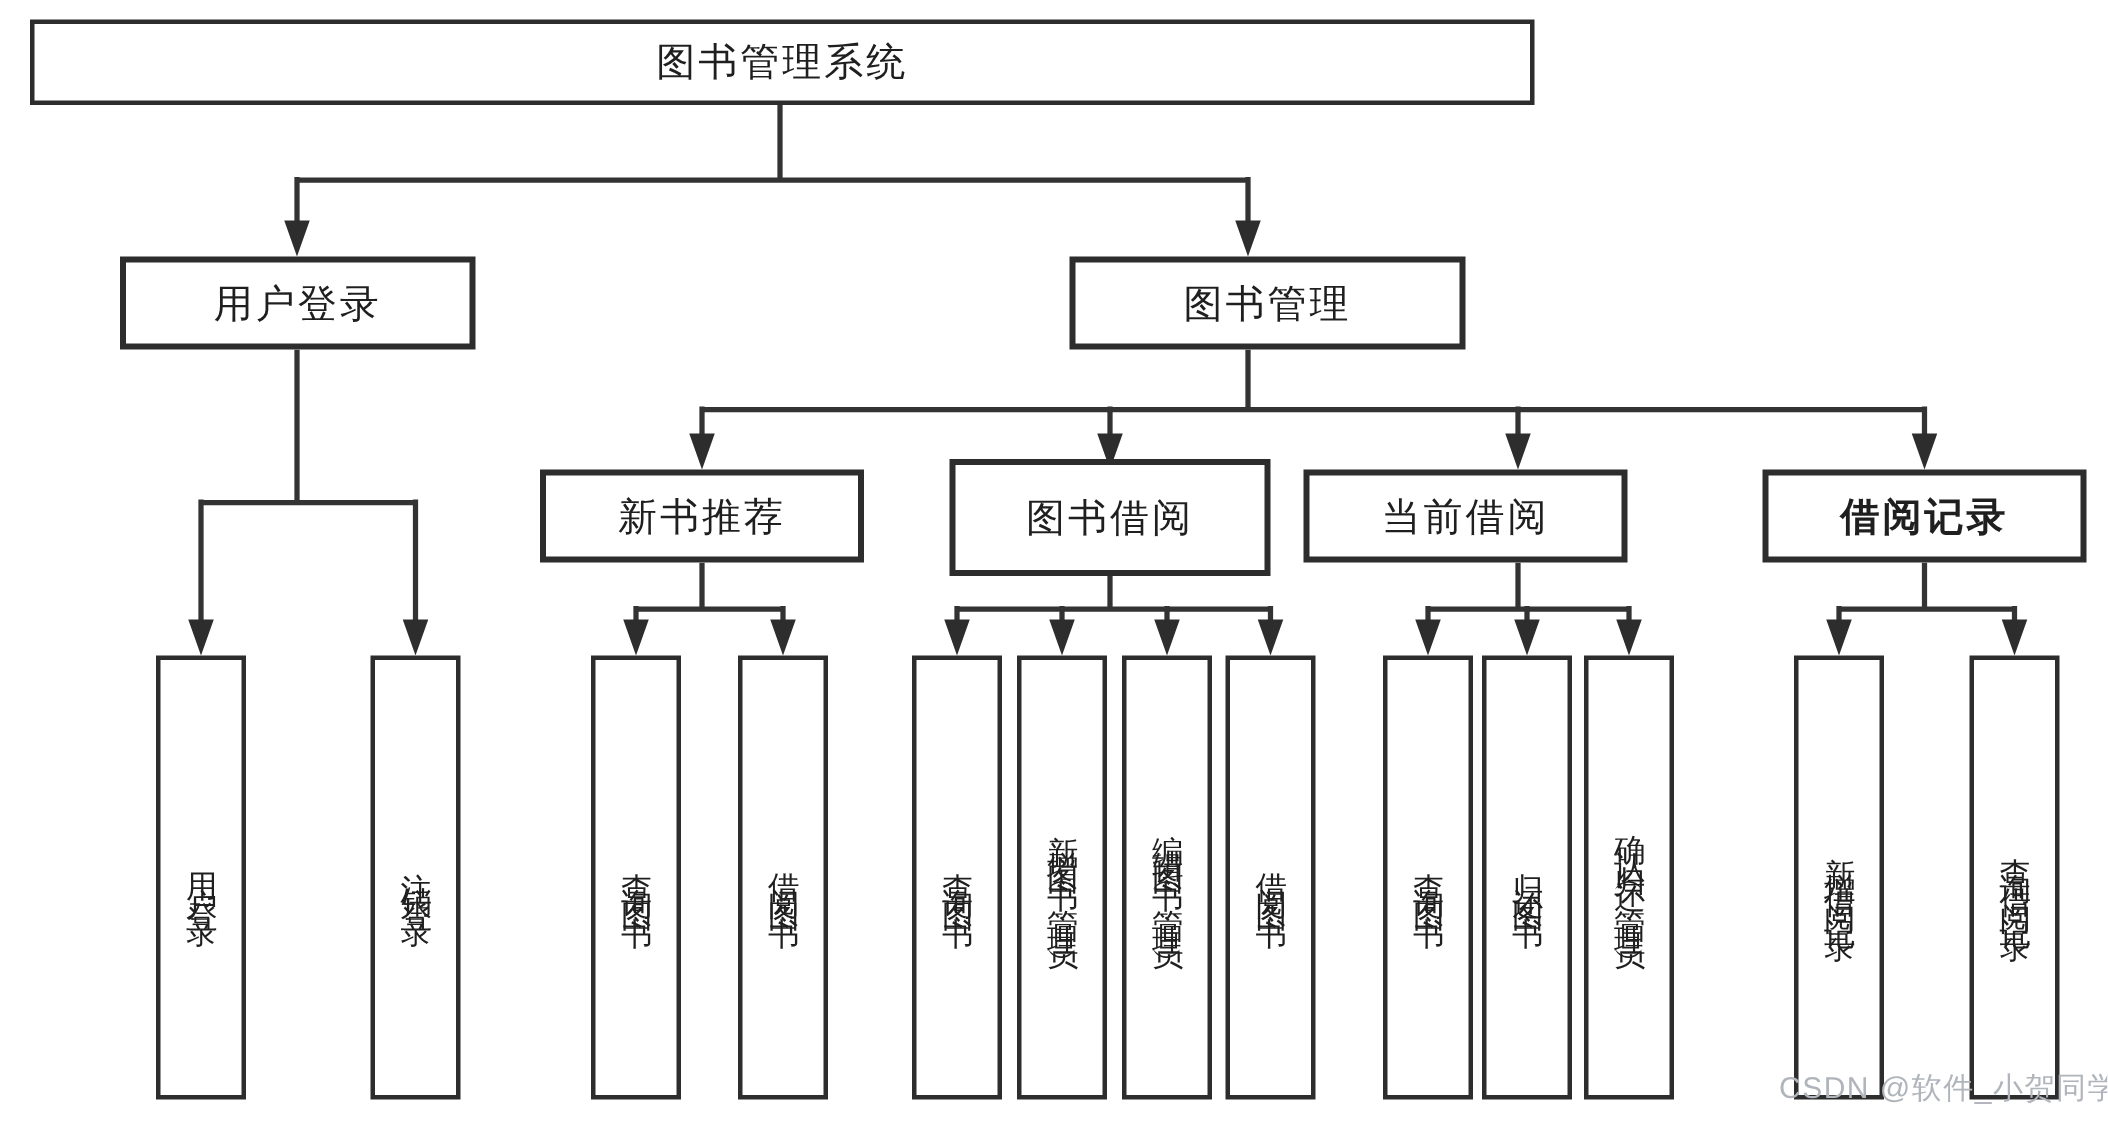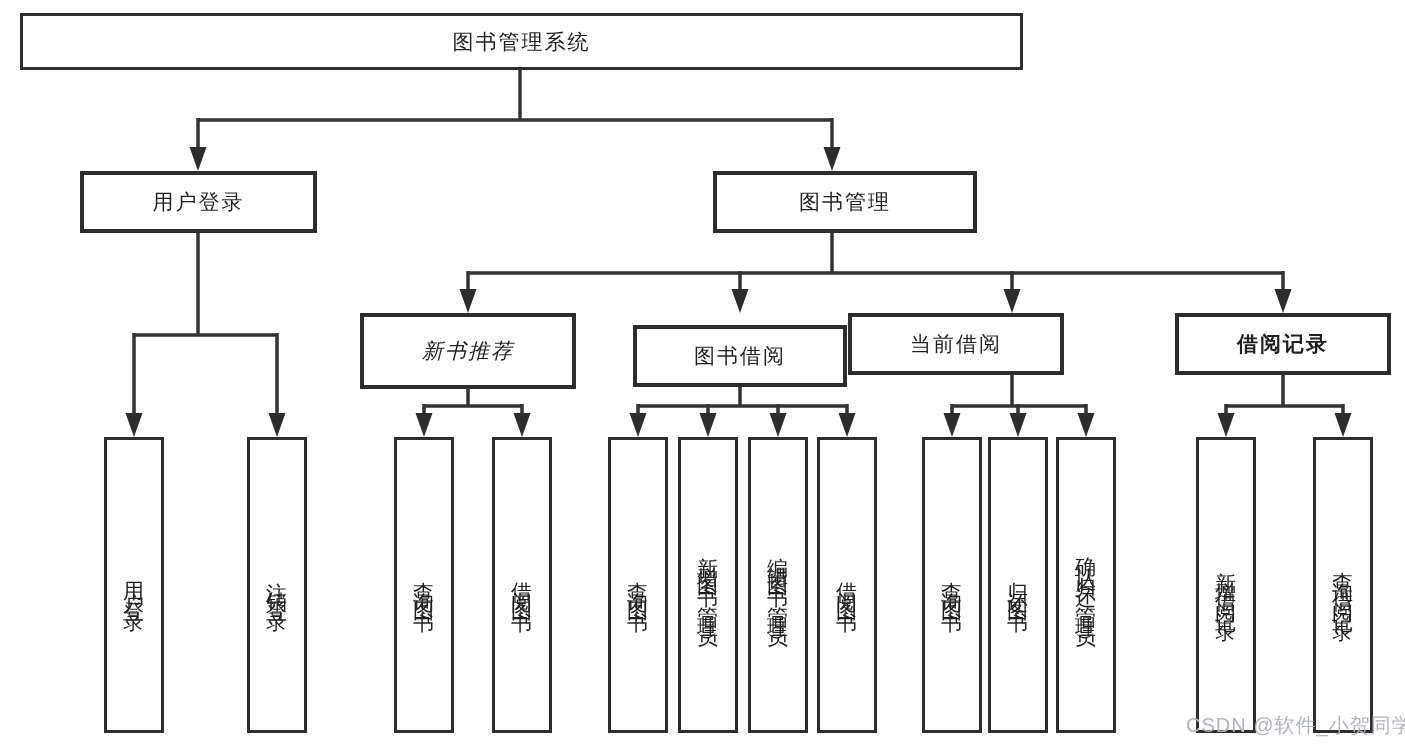--- a/index.html
+++ b/index.html
@@ -24,21 +24,21 @@
     height: 747px;
   }
   .node {
     position: absolute;
     box-sizing: border-box;
     background: #ffffff;
     border: 3px solid #2d2d2d;
     display: flex;
     align-items: center;
     justify-content: center;
-    font-size: 21px;
+    font-size: 26px;
     letter-spacing: 2px;
     white-space: nowrap;
   }
   .node.mid {
     border-width: 4px;
   }
   .leaf {
     position: absolute;
     box-sizing: border-box;
     background: #ffffff;
@@ -101,23 +101,23 @@
       <path d="M1217.5 413 L1234.5 413 L1226 437 Z"></path>
       <path d="M1334.5 413 L1351.5 413 L1343 437 Z"></path>
     </g>
   </svg>
 
   <div class="node" style="left:20px; top:13px; width:1003px; height:57px;">图书管理系统</div>
 
   <div class="node mid" style="left:80px; top:171px; width:237px; height:62px;">用户登录</div>
   <div class="node mid" style="left:713px; top:171px; width:264px; height:62px;">图书管理</div>
 
-  <div class="node mid" style="left:360px; top:313px; width:216px; height:76px;font-style:italic;">新书推荐</div>
-  <div class="node mid" style="left:633px; top:325px; width:214px; height:62px;">图书借阅</div>
-  <div class="node mid" style="left:848px; top:313px; width:216px; height:62px;">当前借阅</div>
+  <div class="node mid" style="left:360px; top:313px; width:216px; height:62px;">新书推荐</div>
+  <div class="node mid" style="left:633px; top:306px; width:214px; height:78px;">图书借阅</div>
+  <div class="node mid" style="left:869px; top:313px; width:216px; height:62px;">当前借阅</div>
   <div class="node mid" style="left:1175px; top:313px; width:216px; height:62px;font-weight:bold;">借阅记录</div>
 
   <div class="leaf" style="left:104px;">用户登录</div>
   <div class="leaf" style="left:247px;">注销登录</div>
 
   <div class="leaf" style="left:394px;">查询图书</div>
   <div class="leaf" style="left:492px;">借阅图书</div>
 
   <div class="leaf" style="left:608px;">查询图书</div>
   <div class="leaf" style="left:678px;">新增图书（管理员）</div>

